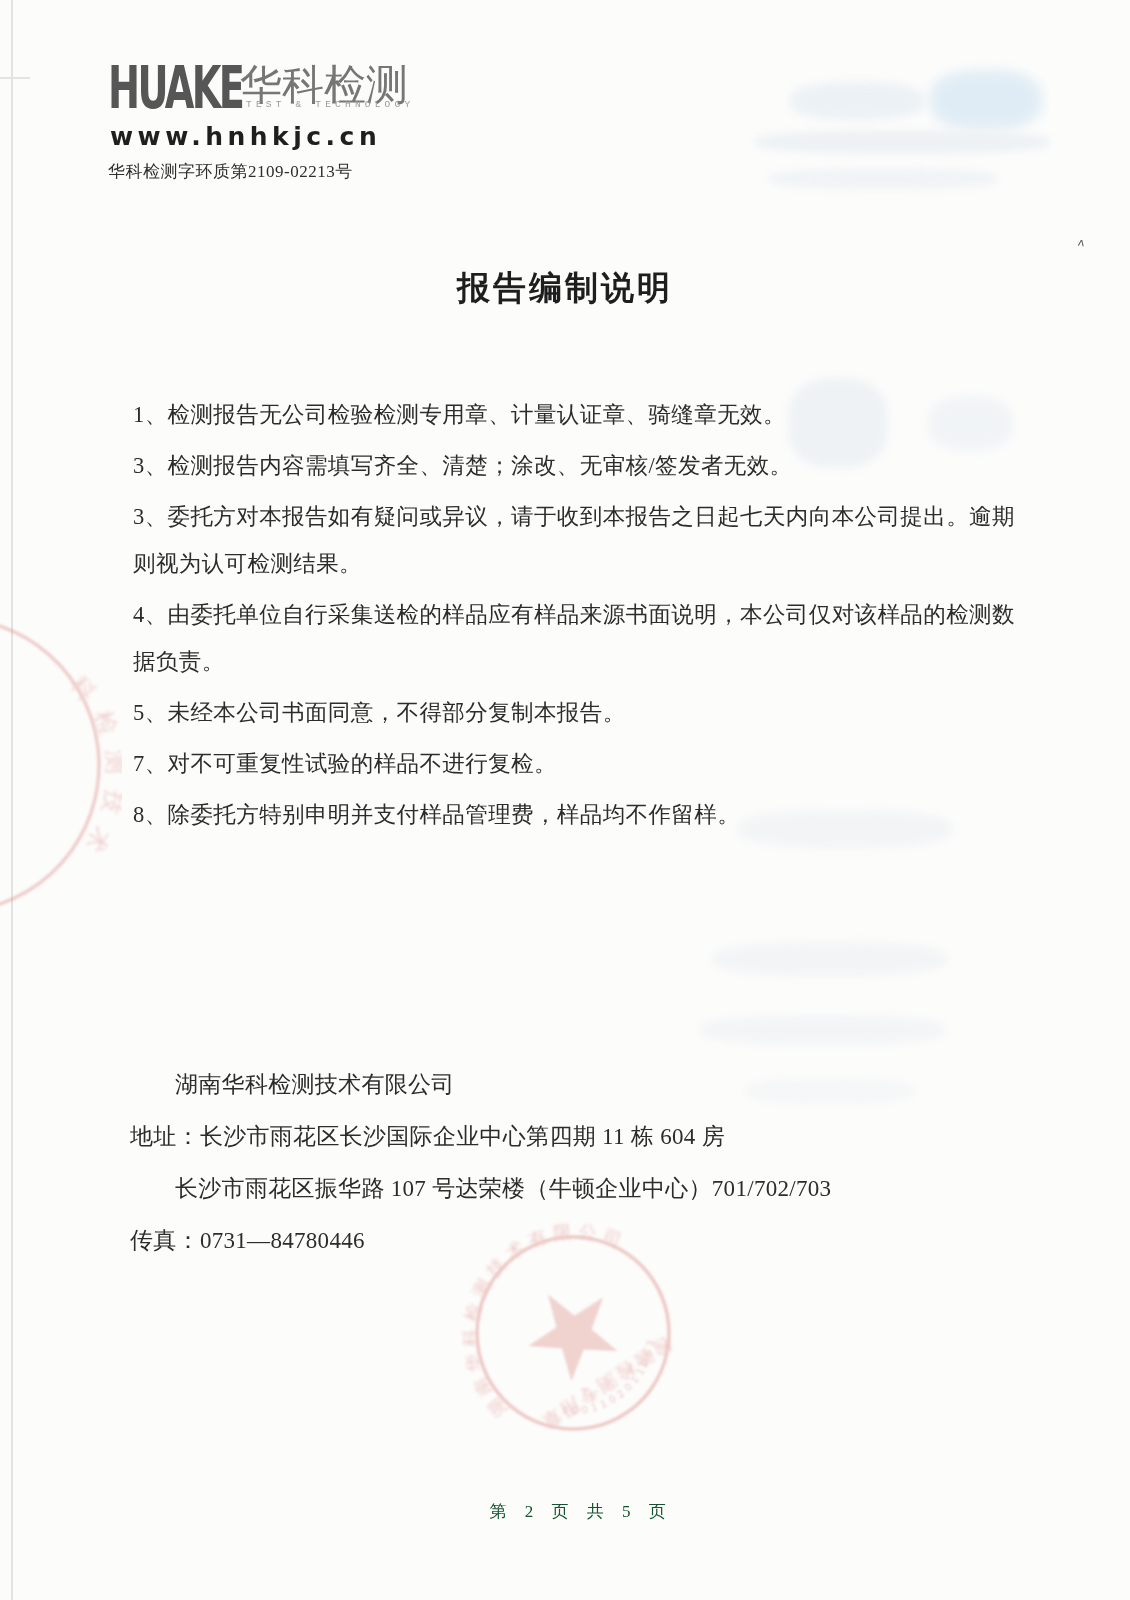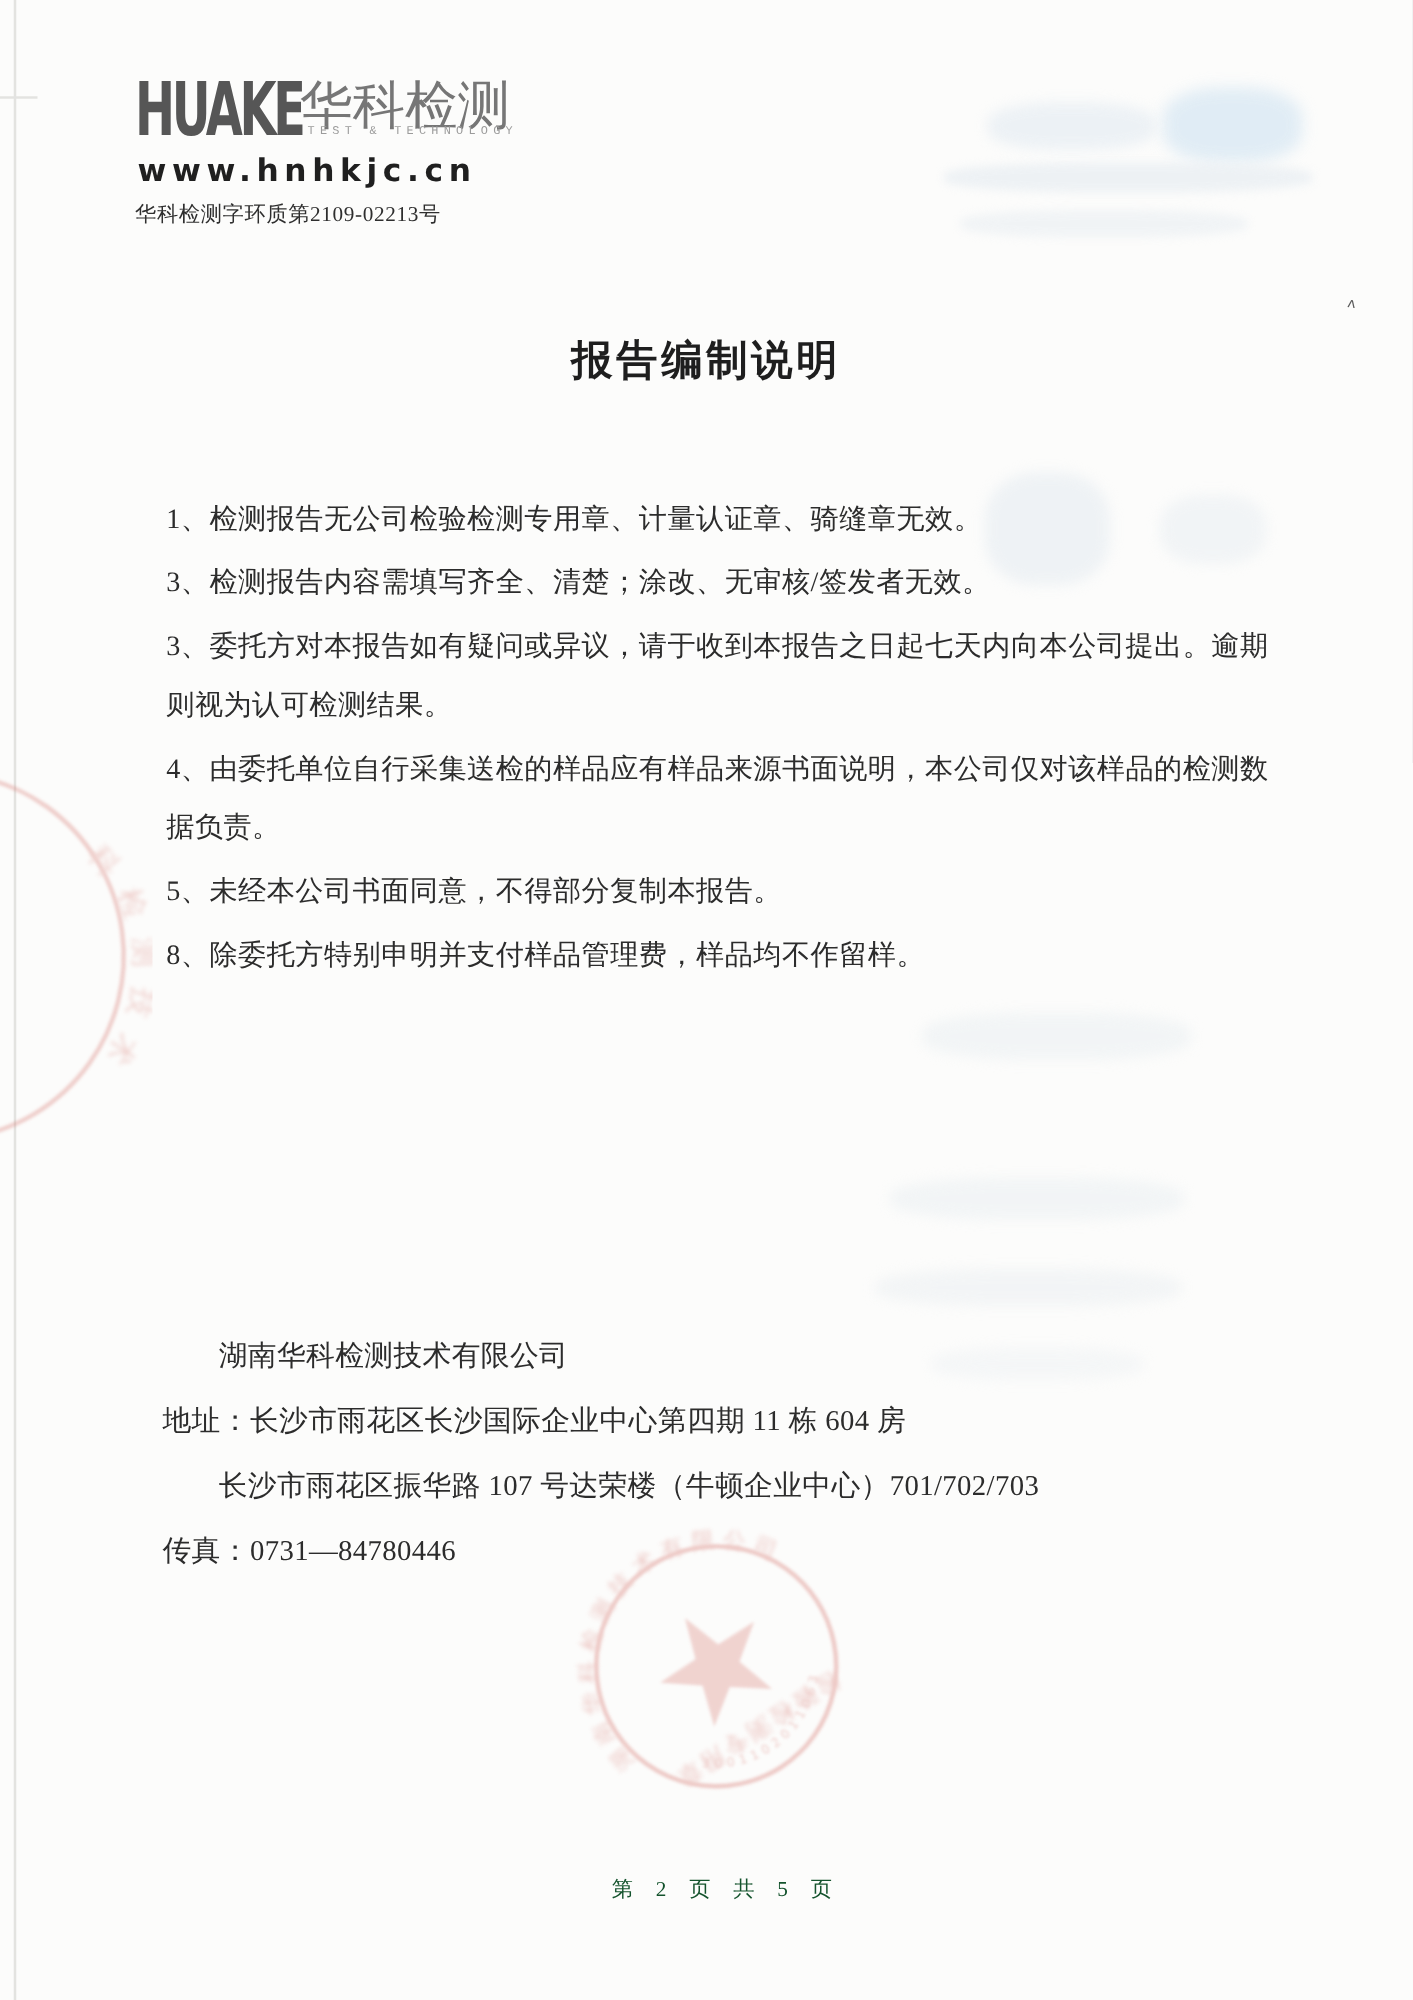--- a/index.html
+++ b/index.html
@@ -153,20 +153,21 @@
   <div class="title">报告编制说明</div>
 
   <div class="notes">
     <p>1、检测报告无公司检验检测专用章、计量认证章、骑缝章无效。</p>
     <p>3、检测报告内容需填写齐全、清楚；涂改、无审核/签发者无效。</p>
     <p>3、委托方对本报告如有疑问或异议，请于收到本报告之日起七天内向本公司提出。逾期
 则视为认可检测结果。</p>
     <p>4、由委托单位自行采集送检的样品应有样品来源书面说明，本公司仅对该样品的检测数
 据负责。</p>
     <p>5、未经本公司书面同意，不得部分复制本报告。</p>
+    <p>7、对不可重复性试验的样品不进行复检。</p>
     <p>8、除委托方特别申明并支付样品管理费，样品均不作留样。</p>
   </div>
 
   <div class="company">
     <div class="c-indent">湖南华科检测技术有限公司</div>
     <div><span>地址：</span><span>长沙市雨花区长沙国际企业中心第四期 11 栋 604 房</span></div>
     <div class="c-indent">长沙市雨花区振华路 107 号达荣楼（牛顿企业中心）701/702/703</div>
     <div><span>传真：</span><span>0731—84780446</span></div>
   </div>
 

